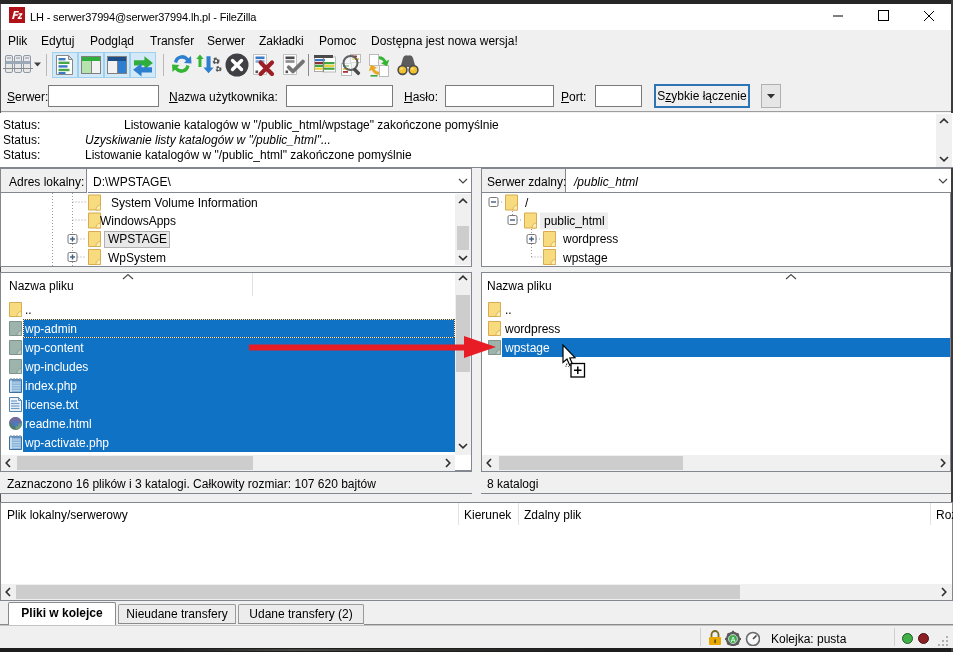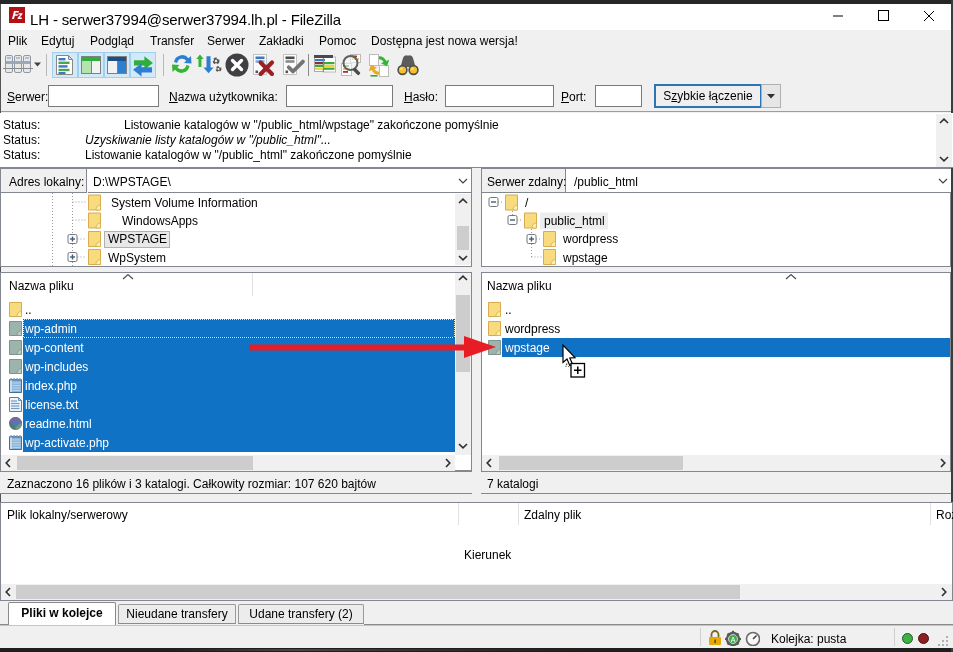--- a/index.html
+++ b/index.html
@@ -20,21 +20,21 @@
 <div class="abs" style="left:170px;top:649px;width:420px;height:2px;background:linear-gradient(90deg,#1e1e1e,#5a5a52 30%,#3a3a34 60%,#1e1e1e);opacity:0.7;"></div>
 <div class="abs" style="left:951px;top:0;width:2px;height:652px;background:#3c3c3c;"></div>
 <div class="abs" style="left:0;top:4px;width:1px;height:644px;background:#555;"></div>
 
 <div class="abs" style="left:1px;top:4px;width:950px;height:26px;background:#ffffff;"></div>
 <svg class="abs" style="left:9px;top:7px;" width="16" height="16" viewBox="0 0 16 16">
   <rect x="0" y="0" width="16" height="16" fill="#b01217"></rect>
   <path d="M3 12 L5 4 L10 4 L9.6 5.6 L6.6 5.6 L6.2 7.2 L9 7.2 L8.6 8.8 L5.8 8.8 L5 12 Z" fill="#fff"></path>
   <path d="M8.5 12 L8.9 10.6 L11.5 7.6 L9.3 7.6 L9.7 6.2 L13.6 6.2 L13.2 7.6 L10.7 10.5 L13 10.5 L12.6 12 Z" fill="#fff"></path>
 </svg>
-<div class="lbl" style="left:30px;top:11px;font-size:15px;letter-spacing:-0.15px;">LH - serwer37994@serwer37994.lh.pl - FileZilla</div>
+<div class="lbl" style="left:30px;top:11px;font-size:11px;letter-spacing:-0.15px;">LH - serwer37994@serwer37994.lh.pl - FileZilla</div>
 
 <svg class="abs" style="left:832px;top:8px;" width="115" height="16" viewBox="0 0 115 16">
   <line x1="1" y1="8" x2="11" y2="8" stroke="#000" stroke-width="1"></line>
   <rect x="46.5" y="2.5" width="10" height="10" fill="none" stroke="#000" stroke-width="1"></rect>
   <line x1="92" y1="3" x2="102" y2="13" stroke="#000" stroke-width="1"></line>
   <line x1="102" y1="3" x2="92" y2="13" stroke="#000" stroke-width="1"></line>
 </svg>
 
 <div class="abs" style="left:1px;top:30px;width:950px;height:22px;background:#f0f0f0;"></div>
 <div class="lbl" style="left:8px;top:34px;">Plik</div>
@@ -188,21 +188,21 @@
 
 <div class="abs" style="left:1px;top:80px;width:950px;height:32px;background:#f0f0f0;border-bottom:1px solid #9d9d9d;"></div>
 <div class="lbl" style="left:7px;top:90px;"><span class="u">S</span>erwer:</div>
 <div class="inp" style="left:48px;top:85px;width:111px;height:22px;"></div>
 <div class="lbl" style="left:169px;top:90px;"><span class="u">N</span>azwa użytkownika:</div>
 <div class="inp" style="left:286px;top:85px;width:107px;height:22px;"></div>
 <div class="lbl" style="left:404px;top:90px;"><span class="u">H</span>asło:</div>
 <div class="inp" style="left:445px;top:85px;width:109px;height:22px;"></div>
 <div class="lbl" style="left:561px;top:90px;"><span class="u">P</span>ort:</div>
 <div class="inp" style="left:595px;top:85px;width:47px;height:22px;"></div>
-<div class="abs" style="left:654px;top:84px;width:108px;height:24px;background:#efefef;border:2px solid #2d74b5;text-align:center;line-height:20px;">S<span class="u">z</span>ybkie łączenie</div>
+<div class="abs" style="left:654px;top:84px;width:96px;height:24px;background:#efefef;border:2px solid #2d74b5;text-align:center;line-height:20px;">S<span class="u">z</span>ybkie łączenie</div>
 <div class="abs" style="left:761px;top:84px;width:20px;height:24px;background:#e6e6e6;border:1px solid #b0b0b0;"></div>
 <svg class="abs" style="left:766px;top:93px;" width="10" height="6" viewBox="0 0 10 6">
     <path d="M1 1 h8 l-4 4.5 z" fill="#303030"></path>
   </svg>
 
 <div class="abs" style="left:0;top:113px;width:953px;height:55px;background:#fff;border-bottom:1px solid #828790;"></div>
 <div class="lbl" style="left:3px;top:118px;">Status:</div>
 <div class="lbl" style="left:85px;top:118px;margin-left:39px;">Listowanie katalogów w "/public_html/wpstage" zakończone pomyślnie</div>
 <div class="lbl" style="left:3px;top:133px;">Status:</div>
 <div class="lbl" style="left:85px;top:133px;font-style:italic;">Uzyskiwanie listy katalogów w "/public_html"...</div>
@@ -252,32 +252,32 @@
   <g>
     <rect x="68" y="41.5" width="9" height="9" rx="1.5" fill="#fdfdfd" stroke="#767676"></rect>
     <line x1="70" y1="46" x2="75" y2="46" stroke="#3f5e7e" stroke-width="1.4"></line>
     <line x1="72.5" y1="43.5" x2="72.5" y2="48.5" stroke="#3f5e7e" stroke-width="1.4"></line>
     <rect x="68" y="59.5" width="9" height="9" rx="1.5" fill="#fdfdfd" stroke="#767676"></rect>
     <line x1="70" y1="64" x2="75" y2="64" stroke="#3f5e7e" stroke-width="1.4"></line>
     <line x1="72.5" y1="61.5" x2="72.5" y2="66.5" stroke="#3f5e7e" stroke-width="1.4"></line>
   </g>
 </svg>
 <div class="lbl" style="left:111px;top:196px;">System Volume Information</div>
-<div class="lbl" style="left:122px;top:214px;">WindowsApps</div>
+<div class="lbl" style="left:100px;top:214px;">WindowsApps</div>
 <div class="lbl" style="left:108px;top:232px;">WPSTAGE</div>
 <div class="lbl" style="left:108px;top:251px;">WpSystem</div>
 
 <div class="abs sb-track" style="left:455px;top:194px;width:16px;height:71px;"></div>
 <div class="sb-thumb" style="left:457px;top:226px;width:12px;height:24px;"></div>
 
 <div class="abs" style="left:481px;top:168px;width:470px;height:99px;background:#fff;border:1px solid #828790;"></div>
 <div class="abs" style="left:482px;top:169px;width:84px;height:24px;background:#f0f0f0;border-right:1px solid #828790;border-bottom:1px solid #828790;"></div>
 <div class="lbl" style="left:487px;top:175px;">Serwer zdalny:</div>
 <div class="abs" style="left:566px;top:169px;width:385px;height:24px;background:#fff;border-bottom:1px solid #828790;"></div>
-<div class="lbl" style="left:574px;top:175px;">/public_html</div>
+<div class="lbl" style="left:574px;top:175px;font-style:italic;">/public_html</div>
 <svg class="abs" style="left:938px;top:178px;" width="10" height="6" viewBox="0 0 10 6">
     <path d="M1 1 l4 4 l4 -4" stroke="#444" fill="none" stroke-width="1.2"></path>
   </svg>
 
 <svg class="abs" style="left:481px;top:193px;" width="469" height="73" viewBox="0 0 469 73">
   <g stroke="#9a9a9a" stroke-dasharray="1,2" fill="none">
     <line x1="31.5" y1="15" x2="31.5" y2="22"></line>
     <line x1="17" y1="9" x2="23" y2="9"></line>
     <line x1="36" y1="27" x2="42" y2="27"></line>
     <line x1="50.5" y1="33" x2="50.5" y2="64"></line>
@@ -432,26 +432,26 @@
     </g>
 </svg>
 <div class="lbl" style="left:505px;top:303px;">..</div>
 <div class="lbl" style="left:505px;top:322px;">wordpress</div>
 <div class="lbl" style="left:505px;top:341px;color:#fff;">wpstage</div>
 
 <div class="abs sb-track" style="left:482px;top:455px;width:468px;height:16px;"></div>
 <div class="sb-thumb" style="left:499px;top:456px;width:184px;height:14px;"></div>
 
 <div class="abs" style="left:481px;top:471px;width:470px;height:23px;background:#f0f0f0;border-top:1px solid #828790;border-bottom:1px solid #828790;"></div>
-<div class="lbl" style="left:487px;top:477px;">7 katalogi</div>
+<div class="lbl" style="left:487px;top:477px;">8 katalogi</div>
 
 <div class="abs" style="left:0;top:502px;width:953px;height:99px;background:#fff;border:1px solid #828790;"></div>
 <div class="lbl" style="left:7px;top:508px;">Plik lokalny/serwerowy</div>
 <div class="abs" style="left:458px;top:503px;width:1px;height:22px;background:#e2e2e2;"></div>
-<div class="lbl" style="left:464px;top:508px;margin-top:40px;">Kierunek</div>
+<div class="lbl" style="left:464px;top:508px;">Kierunek</div>
 <div class="abs" style="left:518px;top:503px;width:1px;height:22px;background:#e2e2e2;"></div>
 <div class="lbl" style="left:524px;top:508px;">Zdalny plik</div>
 <div class="abs" style="left:930px;top:503px;width:1px;height:22px;background:#e2e2e2;"></div>
 <div class="lbl" style="left:936px;top:508px;">Rozmiar</div>
 
 <div class="abs sb-track" style="left:1px;top:584px;width:951px;height:16px;"></div>
 <div class="sb-thumb" style="left:16px;top:585px;width:724px;height:14px;"></div>
 
 <div class="abs" style="left:0;top:601px;width:953px;height:24px;background:#f0f0f0;"></div>
 <div class="abs" style="left:8px;top:602px;width:108px;height:23px;background:#fff;border:1px solid #8a8a8a;border-bottom:none;border-radius:2px 2px 0 0;font-weight:bold;text-align:center;line-height:21px;">Pliki w kolejce</div>

